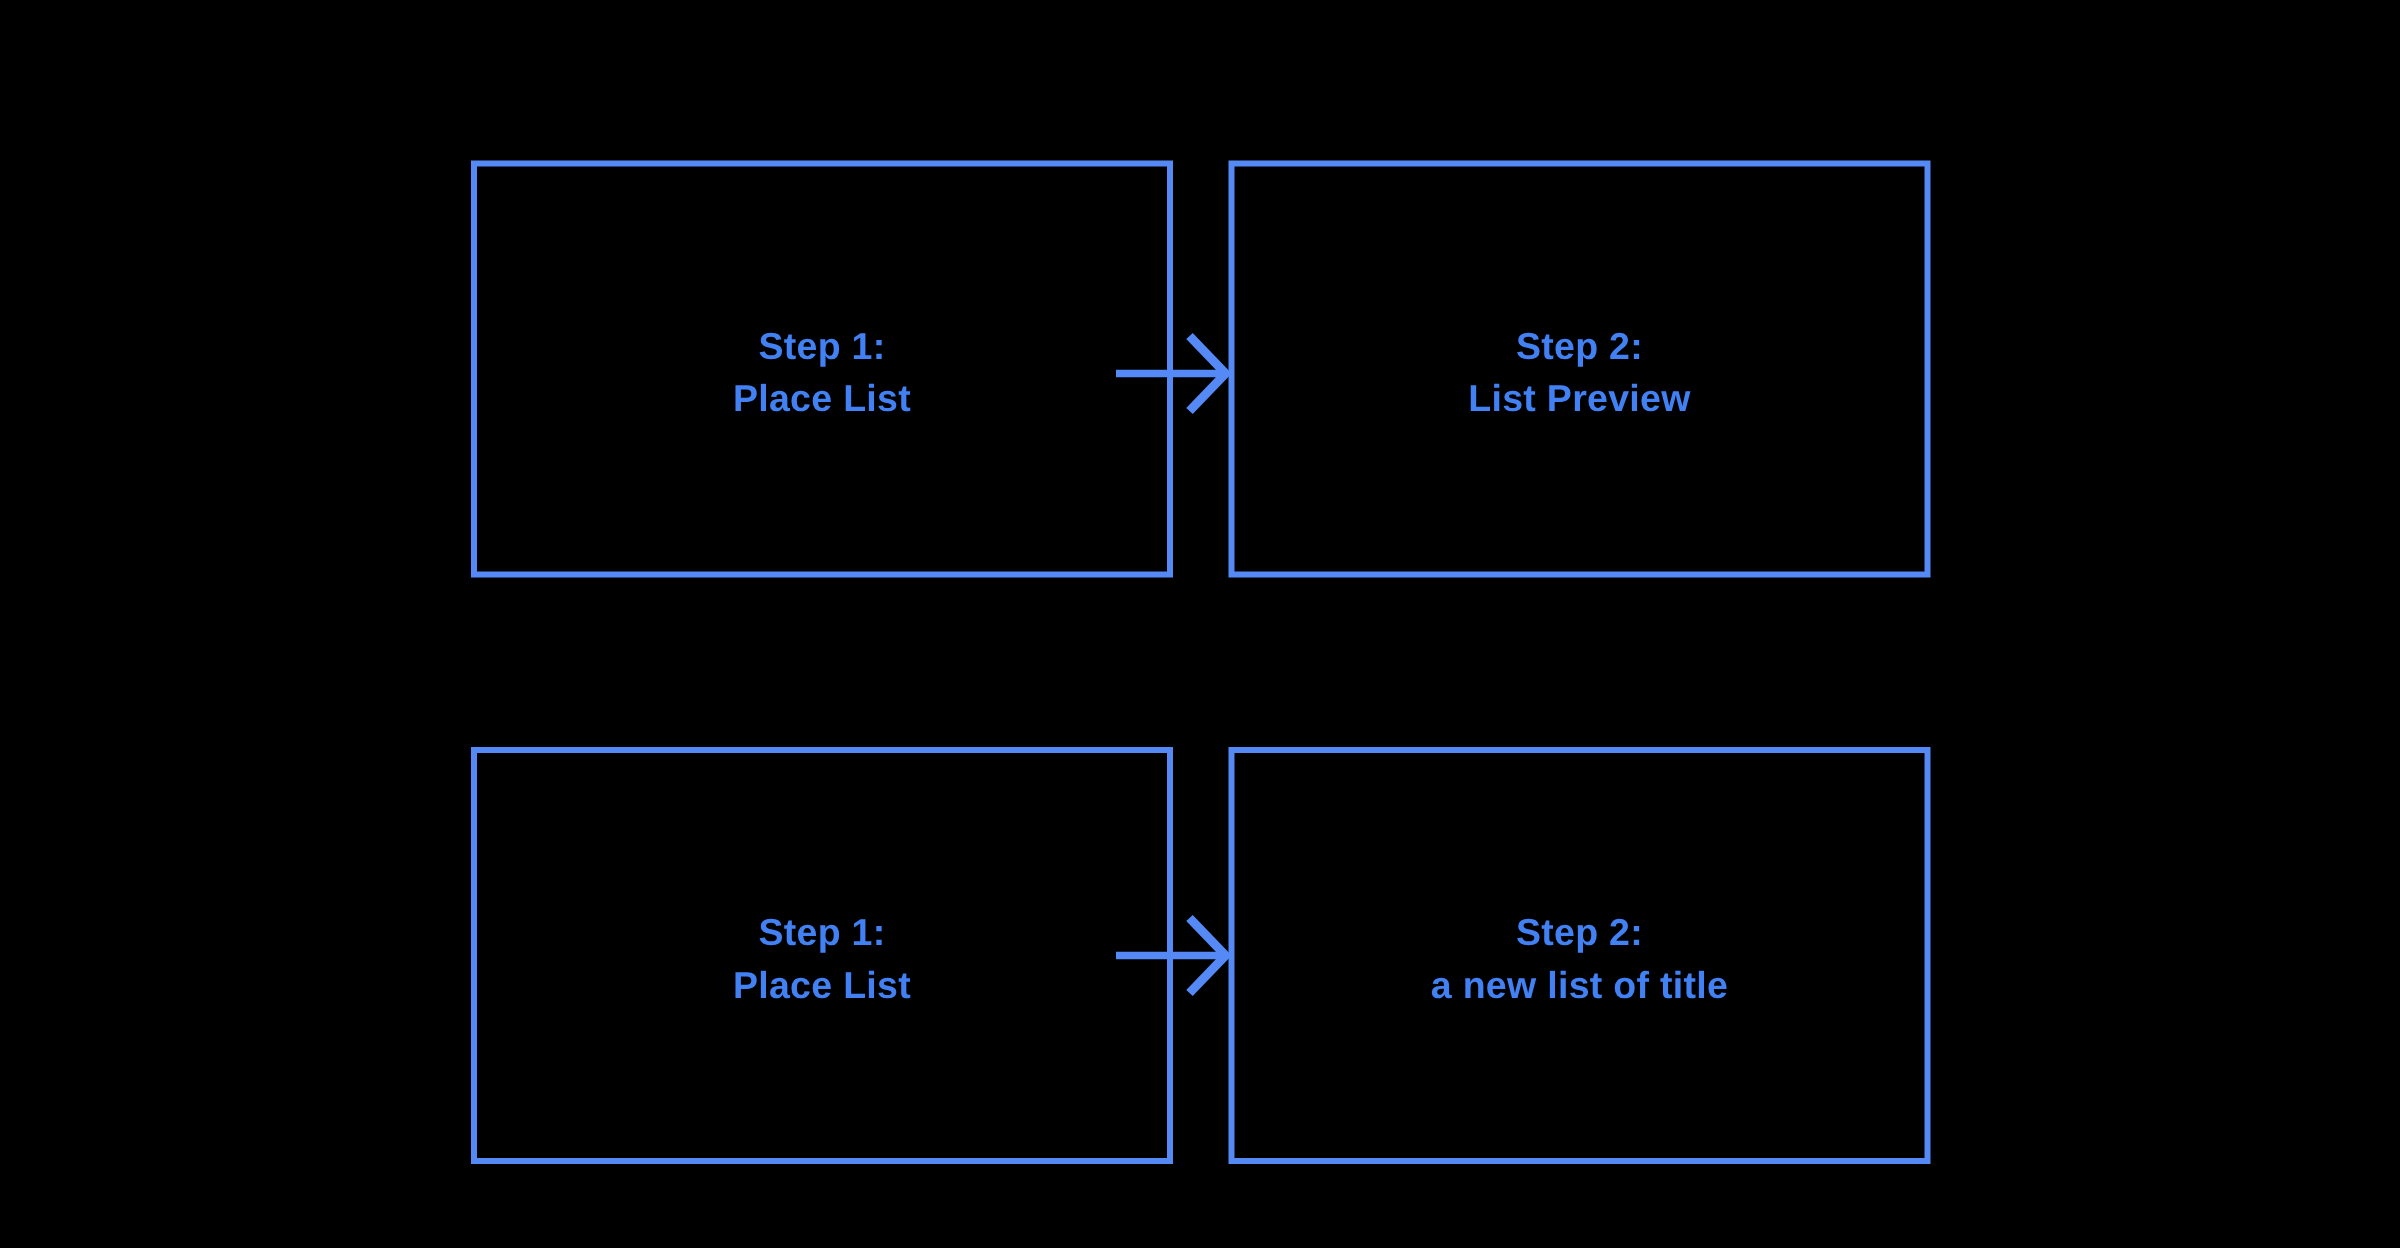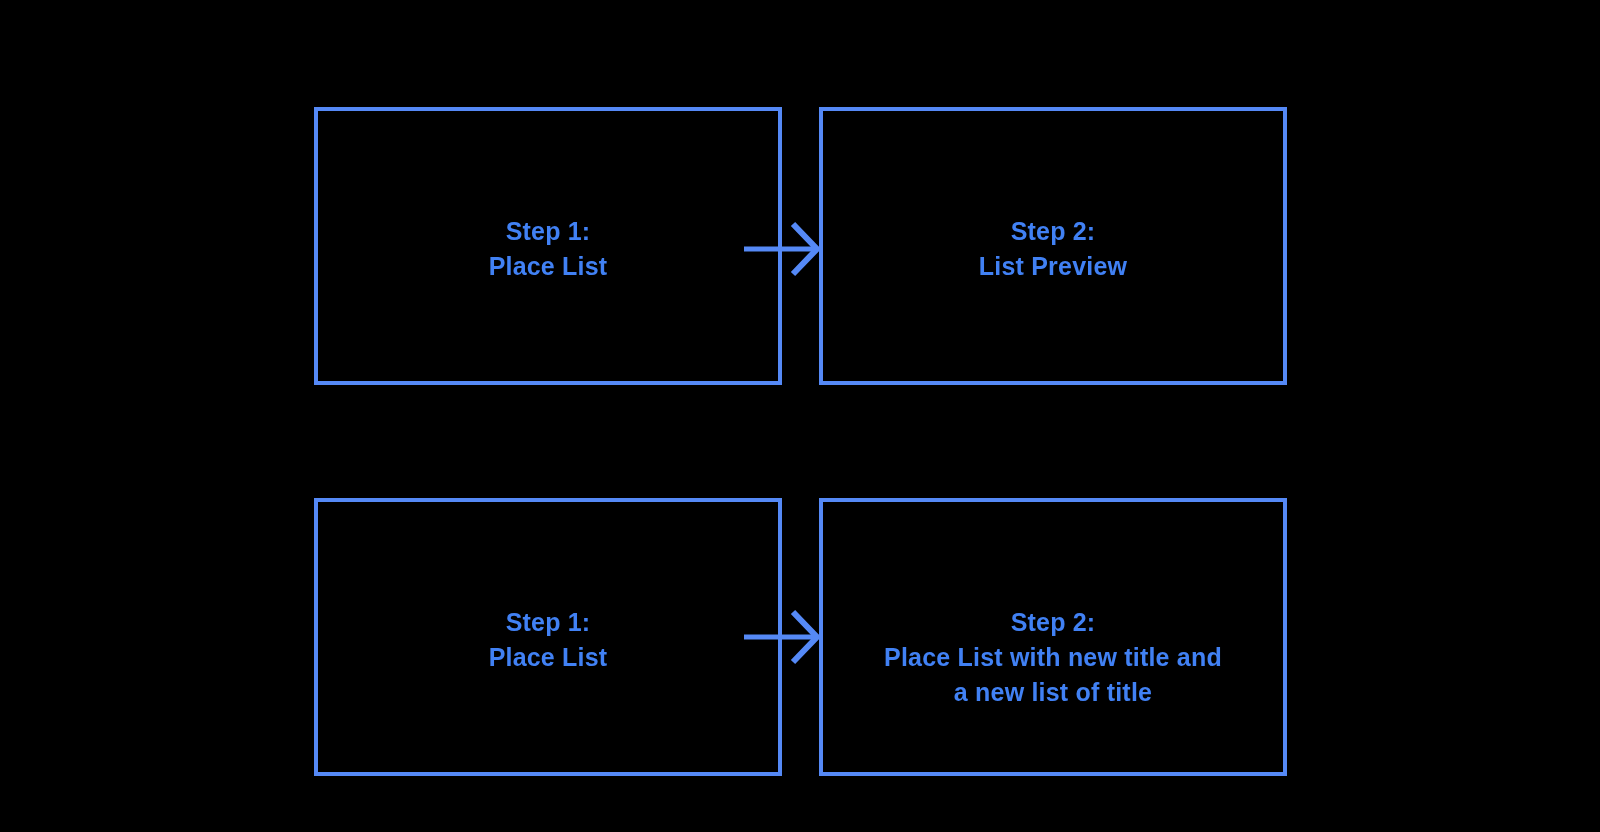--- a/index.html
+++ b/index.html
@@ -81,17 +81,16 @@
 
   <div class="flow-arrow pos-a2">
     <svg width="84" height="60" viewBox="0 0 84 60">
       <line x1="4" y1="30" x2="74" y2="30"></line>
       <polyline points="53,5 77,30 53,55"></polyline>
     </svg>
   </div>
 
   <div class="flow-box pos-r2c2">
     <div>Step 2:</div>
-    <div>Place List with new title and</div>
     <div>a new list of title</div>
   </div>
 
 </div>
 
 </body></html>

